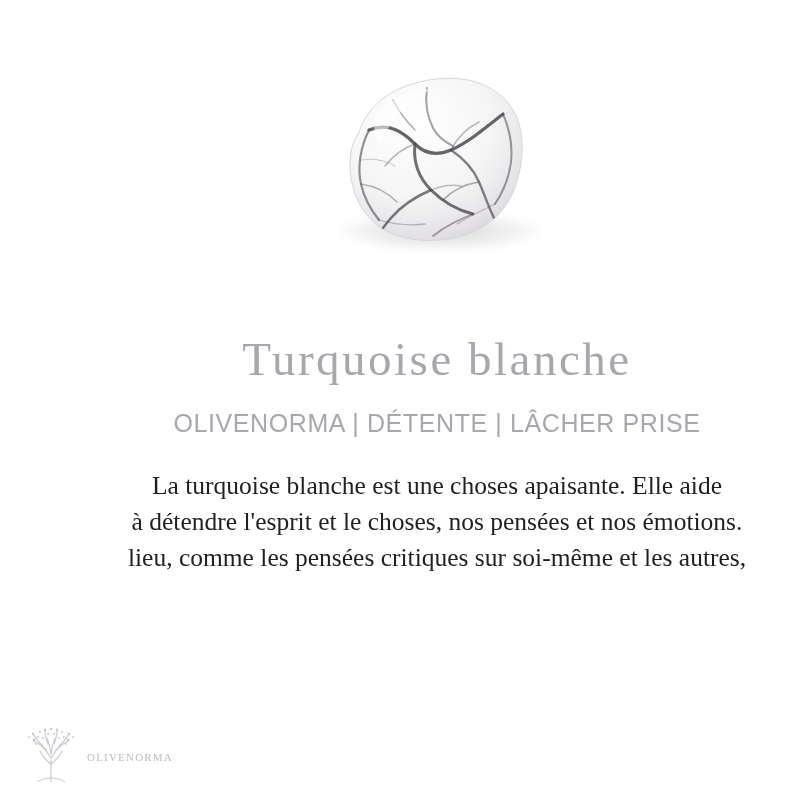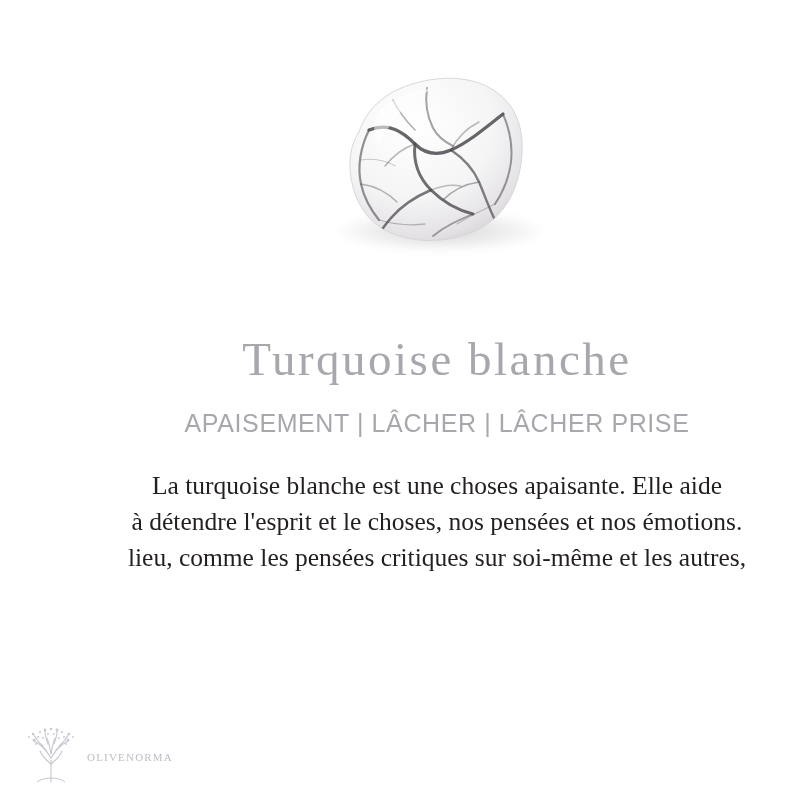--- a/index.html
+++ b/index.html
@@ -160,21 +160,21 @@
           <path d="M44,90 C56,88 68,90 78,96" stroke-width="1.1" opacity="0.28"></path>
         </g>
 
         <path d="M60,44 C74,28 94,20 116,18 C104,26 90,34 80,46 C72,56 66,66 62,76 C56,66 56,54 60,44 Z" fill="#ffffff" opacity="0.55"></path>
       </svg>
     </div>
   </div>
 
   <h1 class="title">Turquoise  blanche</h1>
 
-  <div class="keywords">APAISEMENT  |  LÂCHER  |  LÂCHER PRISE</div>
+  <div class="keywords">OLIVENORMA  |  DÉTENTE  |  LÂCHER PRISE</div>
 
   <div class="description">
     <span class="line">La turquoise blanche est une choses apaisante. Elle aide</span>
     <span class="line">à détendre l'esprit et le choses, nos pensées et nos émotions.</span>
     <span class="line">lieu, comme les pensées critiques sur soi-même et les autres,</span>
   </div>
 
   <div class="logo-area">
     <svg class="logo-tree" width="72" height="64" viewBox="0 0 72 64">
       <g stroke="#cbc7cf" fill="none" stroke-width="1.1" stroke-linecap="round">

